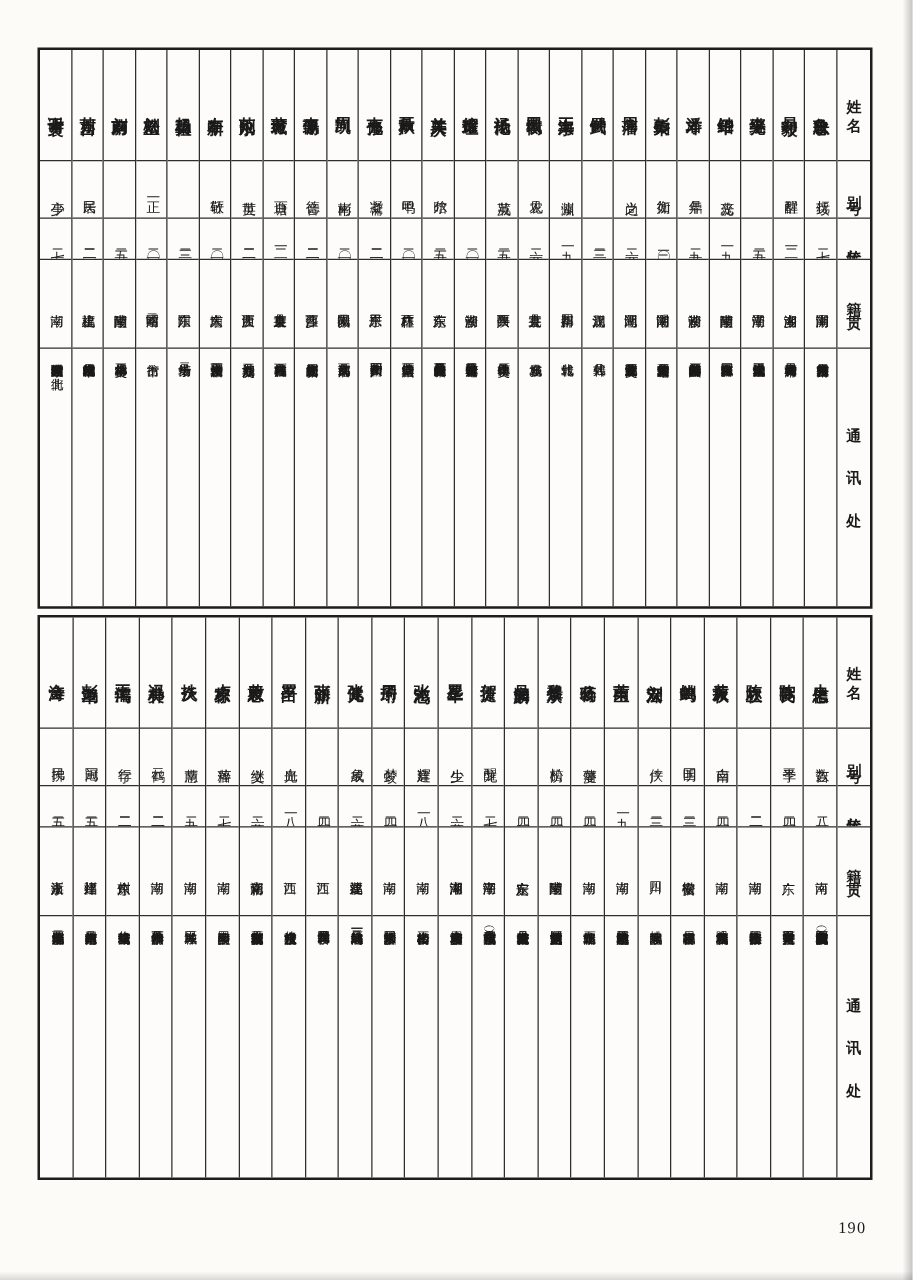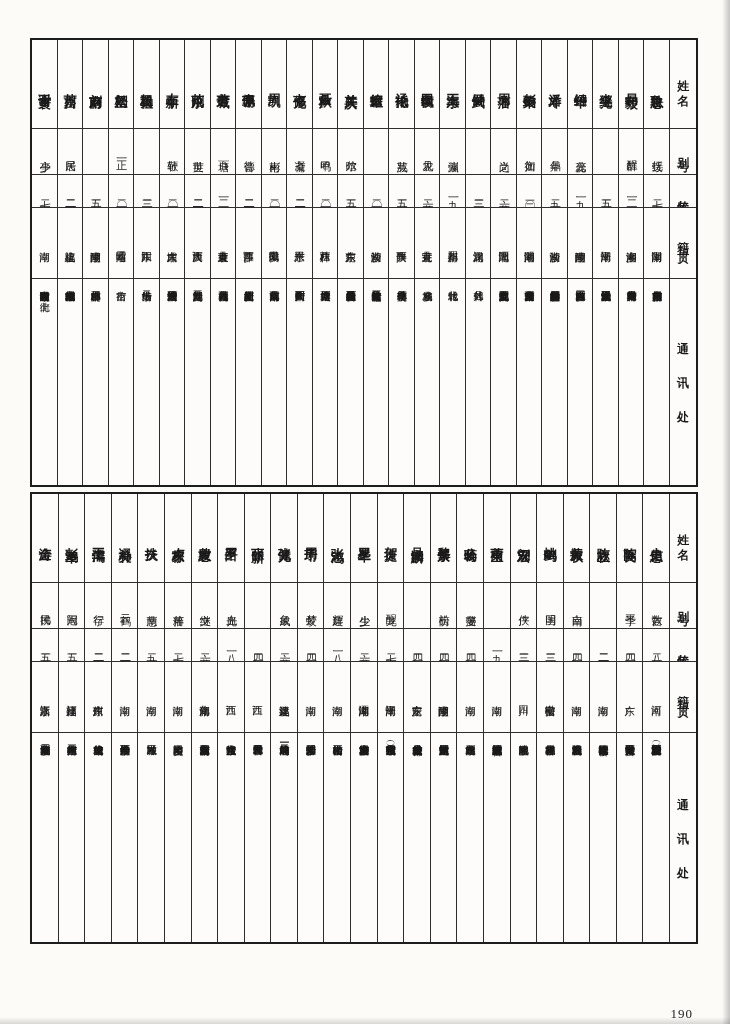--- a/index.html
+++ b/index.html
@@ -35,21 +35,21 @@
   .alias-cell{flex:0 0 46px;font-size:11px;}
   .age-cell{flex:0 0 33px;font-size:11px;}
   .place-cell{flex:0 0 71px;font-size:10.5px;}
   .address-cell{flex:1 1 auto;font-size:10px;line-height:1.18;justify-content:flex-start;padding:4px 1px 2px 1px;}
   .header-cell{font-weight:bold;font-size:12px;}
   .header-cell.name-cell{letter-spacing:14px;font-size:12px;}
   .header-cell.alias-cell{letter-spacing:5px;}
   .header-cell.age-cell{letter-spacing:1px;}
   .header-cell.place-cell{letter-spacing:11px;}
   .header-cell.address-cell{letter-spacing:34px;justify-content:center;font-size:12px;}
-  .page-number{position:absolute;right:37px;top:1006px;font-size:13px;letter-spacing:1px;}
+  .page-number{position:absolute;right:37px;top:974px;font-size:13px;letter-spacing:1px;}
 </style>
 </head>
 <body>
 
 <div class="sheet">
   <div class="content">
     <div class="dir-table table-top" id="table-top">
         <div class="col header-col">
           <div class="cell name-cell header-cell">姓名</div>
           <div class="cell alias-cell header-cell">别号</div>

